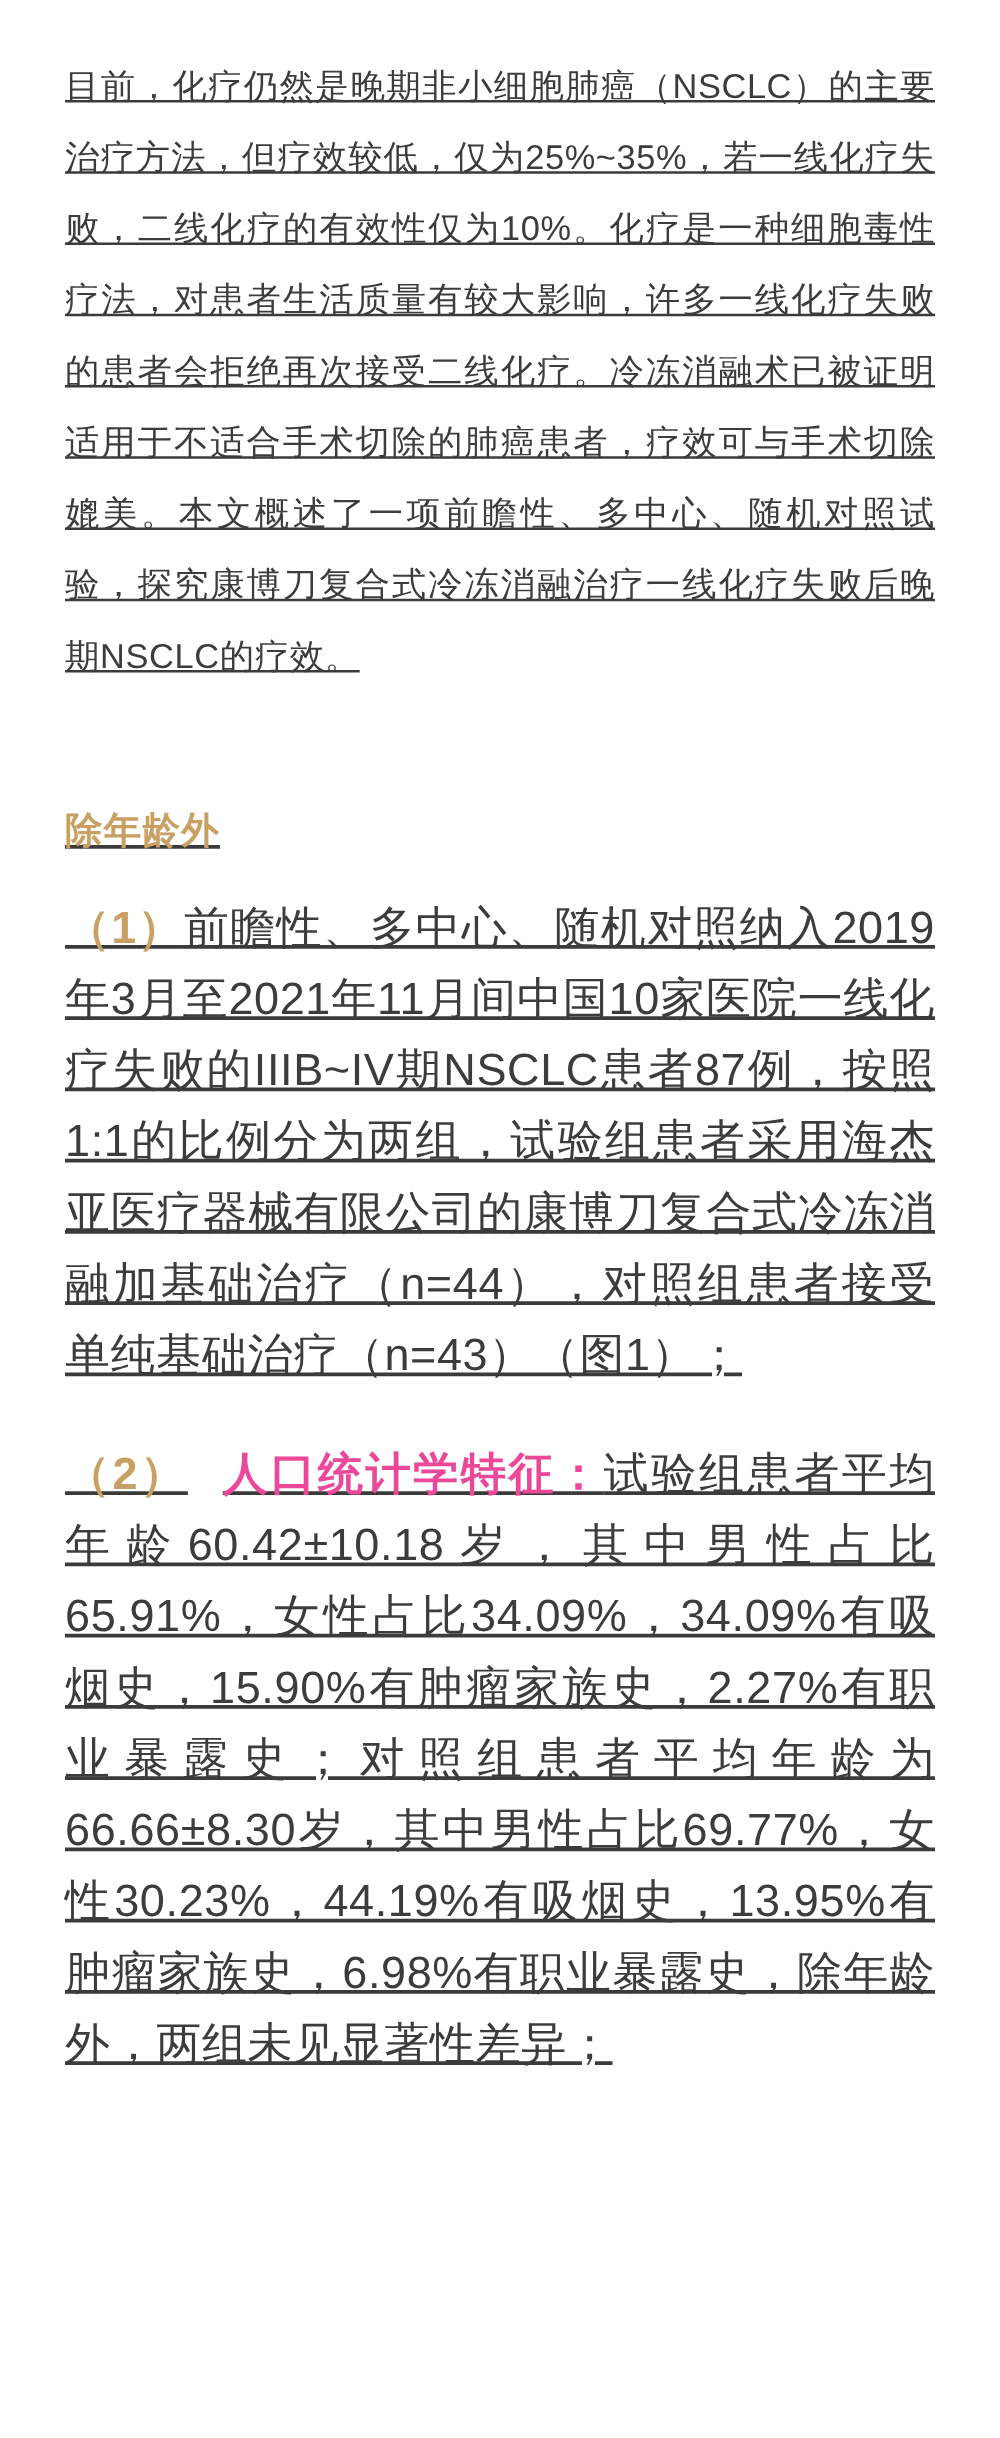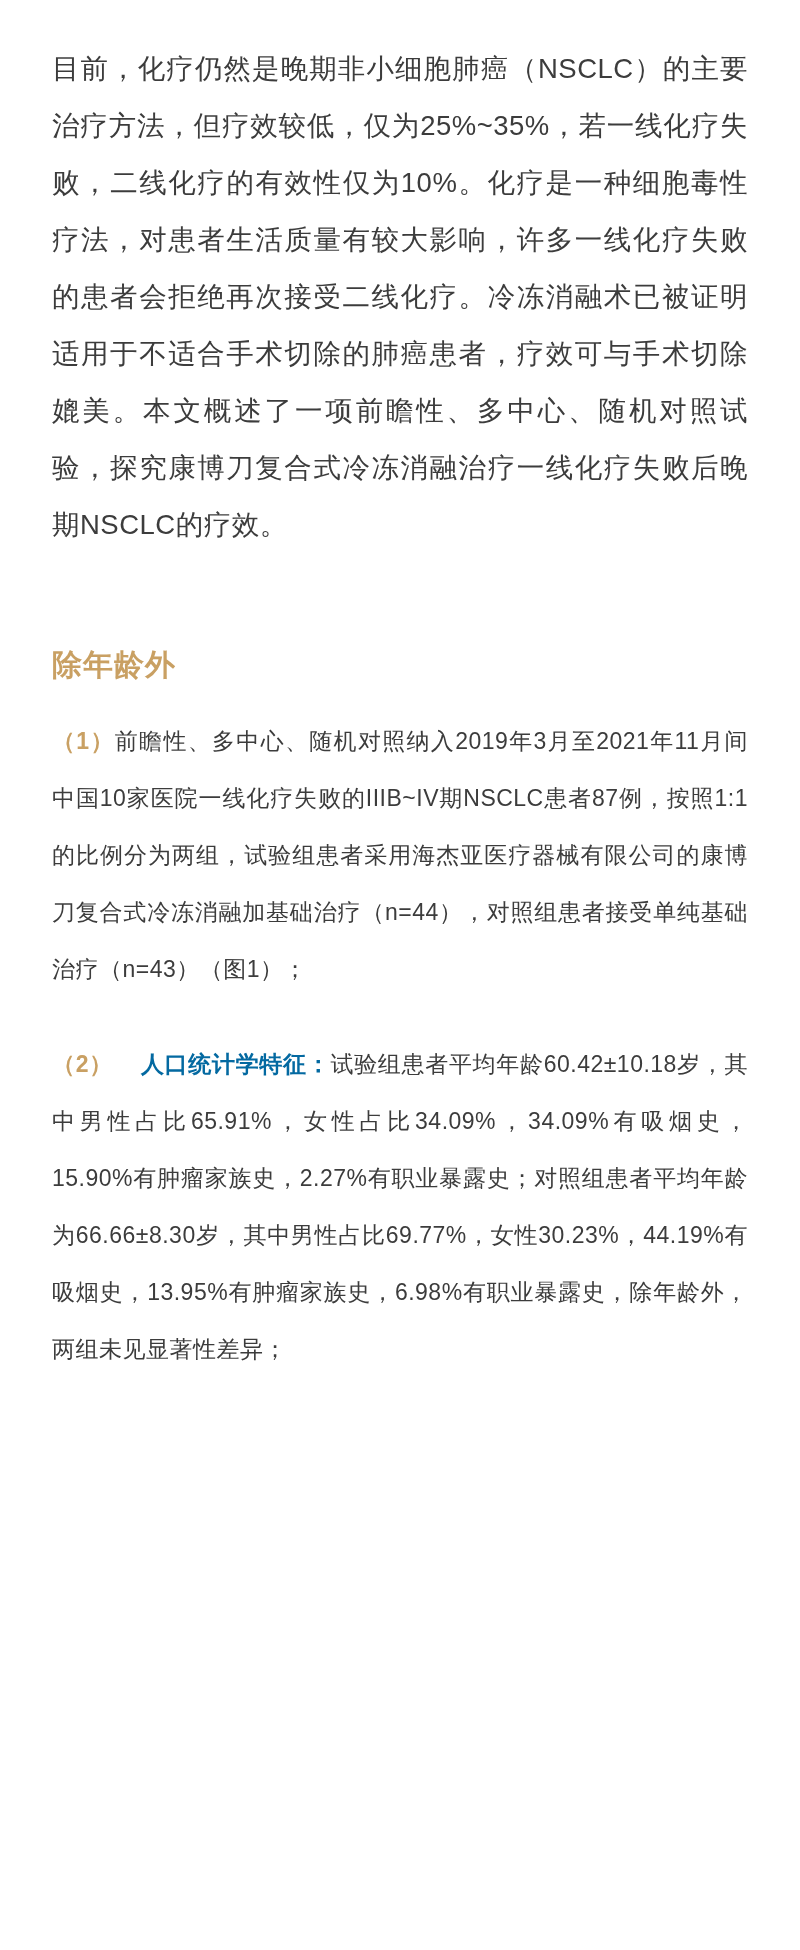--- a/index.html
+++ b/index.html
@@ -12,20 +12,21 @@
     min-height: 1950px;
     font-family: "Liberation Sans", sans-serif;
     color: #3b3b3b;
   }
   .article {
     width: 800px;
     min-height: 1950px;
     box-sizing: border-box;
     padding: 40px 52px 30px 52px;
     background: #ffffff;
+    text-decoration: underline;
   }
   .para {
     font-size: 27.5px;
     line-height: 57px;
     color: #3c3c3c;
     text-align: justify;
     text-justify: inter-character;
     letter-spacing: 0.5px;
     margin: 0 0 26px 0;
     text-indent: 0;
@@ -33,34 +34,34 @@
   .section-heading {
     font-family: "DejaVu Serif", "Liberation Serif", serif;
     font-weight: bold;
     font-size: 30px;
     line-height: 44px;
     color: #c9a063;
     margin: 38px 0 26px 0;
     letter-spacing: 1px;
   }
   .item-para {
-    font-size: 23px;
+    font-size: 36px;
     line-height: 57px;
     color: #3c3c3c;
     text-align: justify;
     text-justify: inter-character;
     letter-spacing: 0.5px;
     margin: 0 0 26px 0;
   }
   .marker {
     color: #c9a063;
     font-weight: bold;
   }
   .lead {
-    color: #0369a1;
+    color: #ec4899;
     font-weight: bold;
     margin-left: 28px;
   }
   .spacer-sm { height: 12px; }
   .spacer-md { height: 26px; }
 </style>
 </head>
 <body>
 
 <div class="article">

